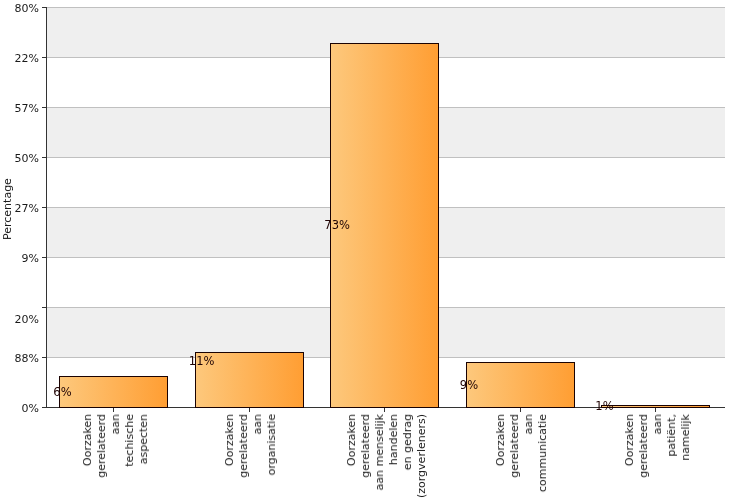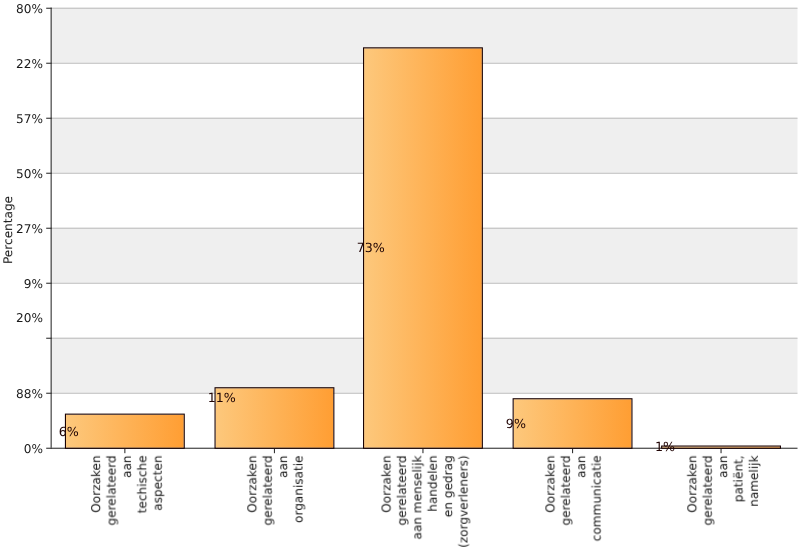--- a/index.html
+++ b/index.html
@@ -51,21 +51,21 @@
       <div class="ylabel" style="top: 52.5px;">22%</div>
       <div class="ytick" style="top: 107px;"></div>
       <div class="ylabel" style="top: 102.5px;">57%</div>
       <div class="ytick" style="top: 157px;"></div>
       <div class="ylabel" style="top: 152.5px;">50%</div>
       <div class="ytick" style="top: 207px;"></div>
       <div class="ylabel" style="top: 202.5px;">27%</div>
       <div class="ytick" style="top: 257px;"></div>
       <div class="ylabel" style="top: 252.5px;">9%</div>
       <div class="ytick" style="top: 307px;"></div>
-      <div class="ylabel" style="top: 284px;">20%</div>
+      <div class="ylabel" style="top: 314px;">20%</div>
       <div class="ytick" style="top: 357px;"></div>
       <div class="ylabel" style="top: 352.5px;">88%</div>
       <div class="ytick" style="top: 407px;"></div>
       <div class="ylabel" style="top: 402.5px;">0%</div>
     </div>
   <div id="xticks">
       <div class="xtick" style="left: 113px;"></div>
       <div class="xtick" style="left: 249px;"></div>
       <div class="xtick" style="left: 384px;"></div>
       <div class="xtick" style="left: 520px;"></div>

